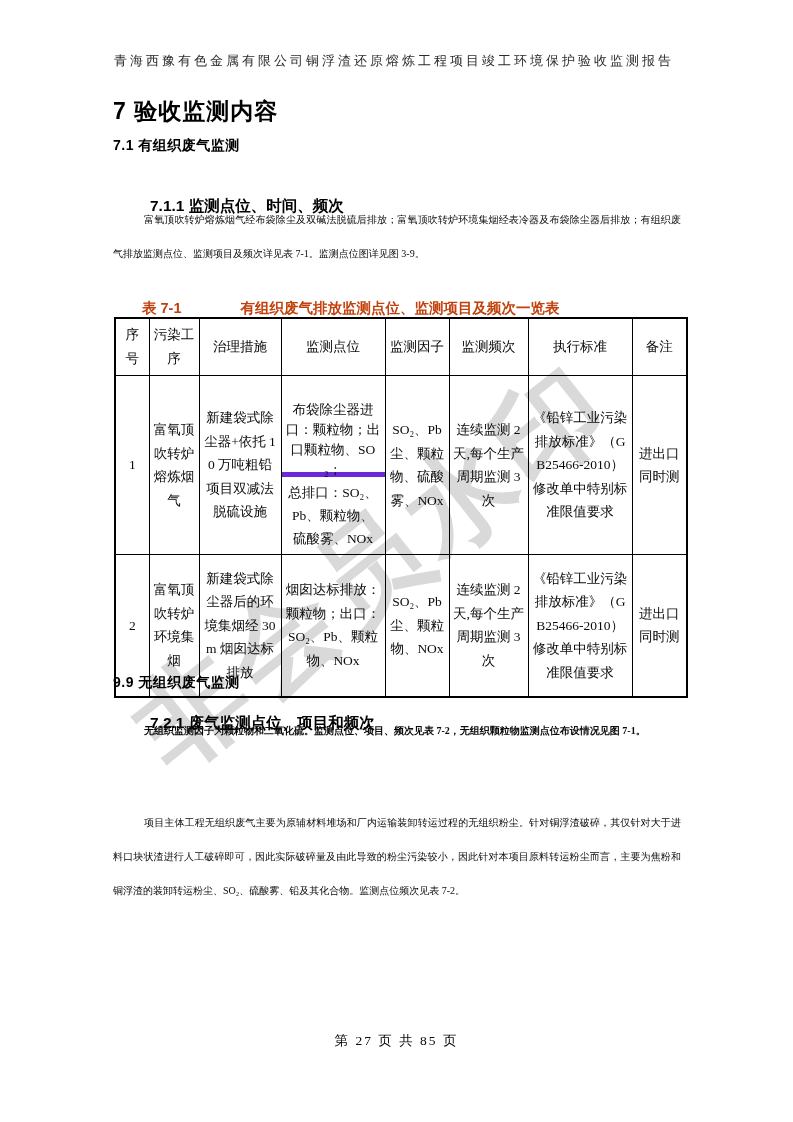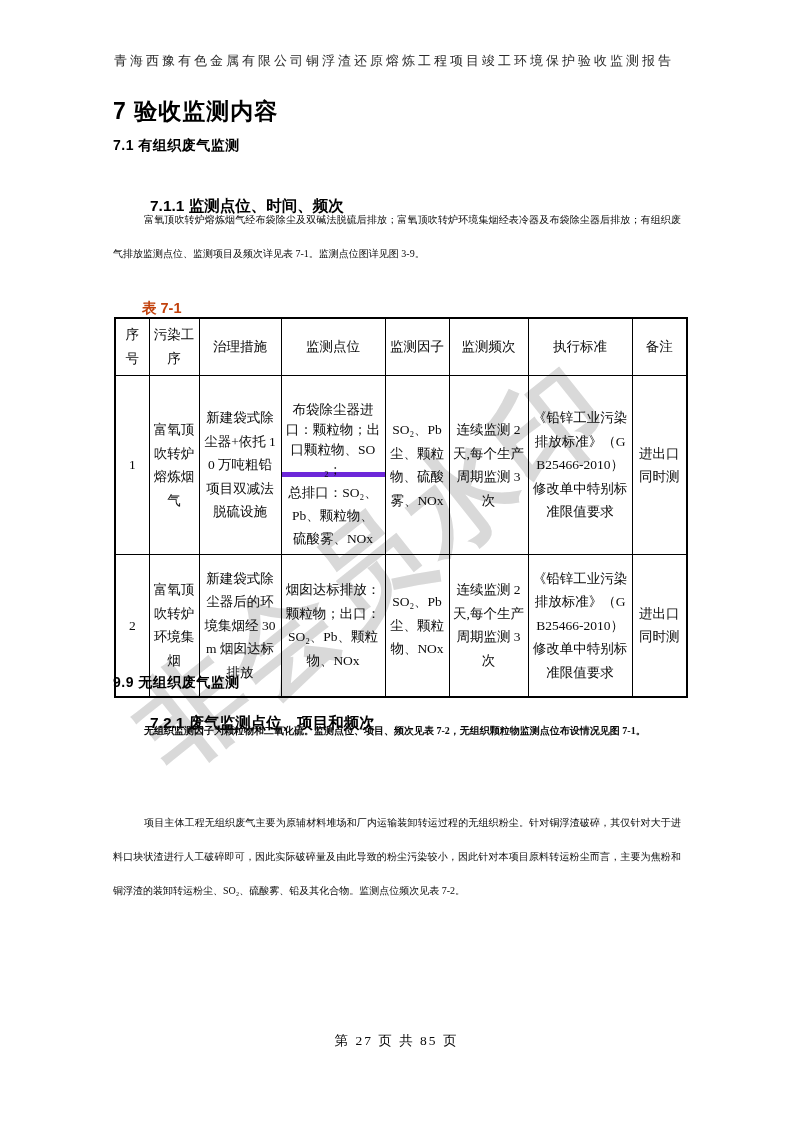--- a/index.html
+++ b/index.html
@@ -170,20 +170,21 @@
   <div class="doc-header">青海西豫有色金属有限公司铜浮渣还原熔炼工程项目竣工环境保护验收监测报告</div>
 
   <h1 class="h1">7 验收监测内容</h1>
 
   <h2 class="h2 h2-71">7.1 有组织废气监测</h2>
   <h3 class="h3 h3-711">7.1.1 监测点位、时间、频次</h3>
   <p class="para para-711">富氧顶吹转炉熔炼烟气经布袋除尘及双碱法脱硫后排放；富氧顶吹转炉环境集烟经表冷器及布袋除尘器后排放；有组织废气排放监测点位、监测项目及频次详见表 7-1。监测点位图详见图 3-9。</p>
 
   <div class="tbl-caption">
     <span class="cap-label">表 7-1</span>
+    <span class="cap-title">有组织废气排放监测点位、监测项目及频次一览表</span>
   </div>
 
   <table class="tbl">
     <colgroup>
       <col style="width:34px">
         <col style="width:50px">
         <col style="width:82px">
         <col style="width:104px">
       <col style="width:64px">
         <col style="width:79px">

